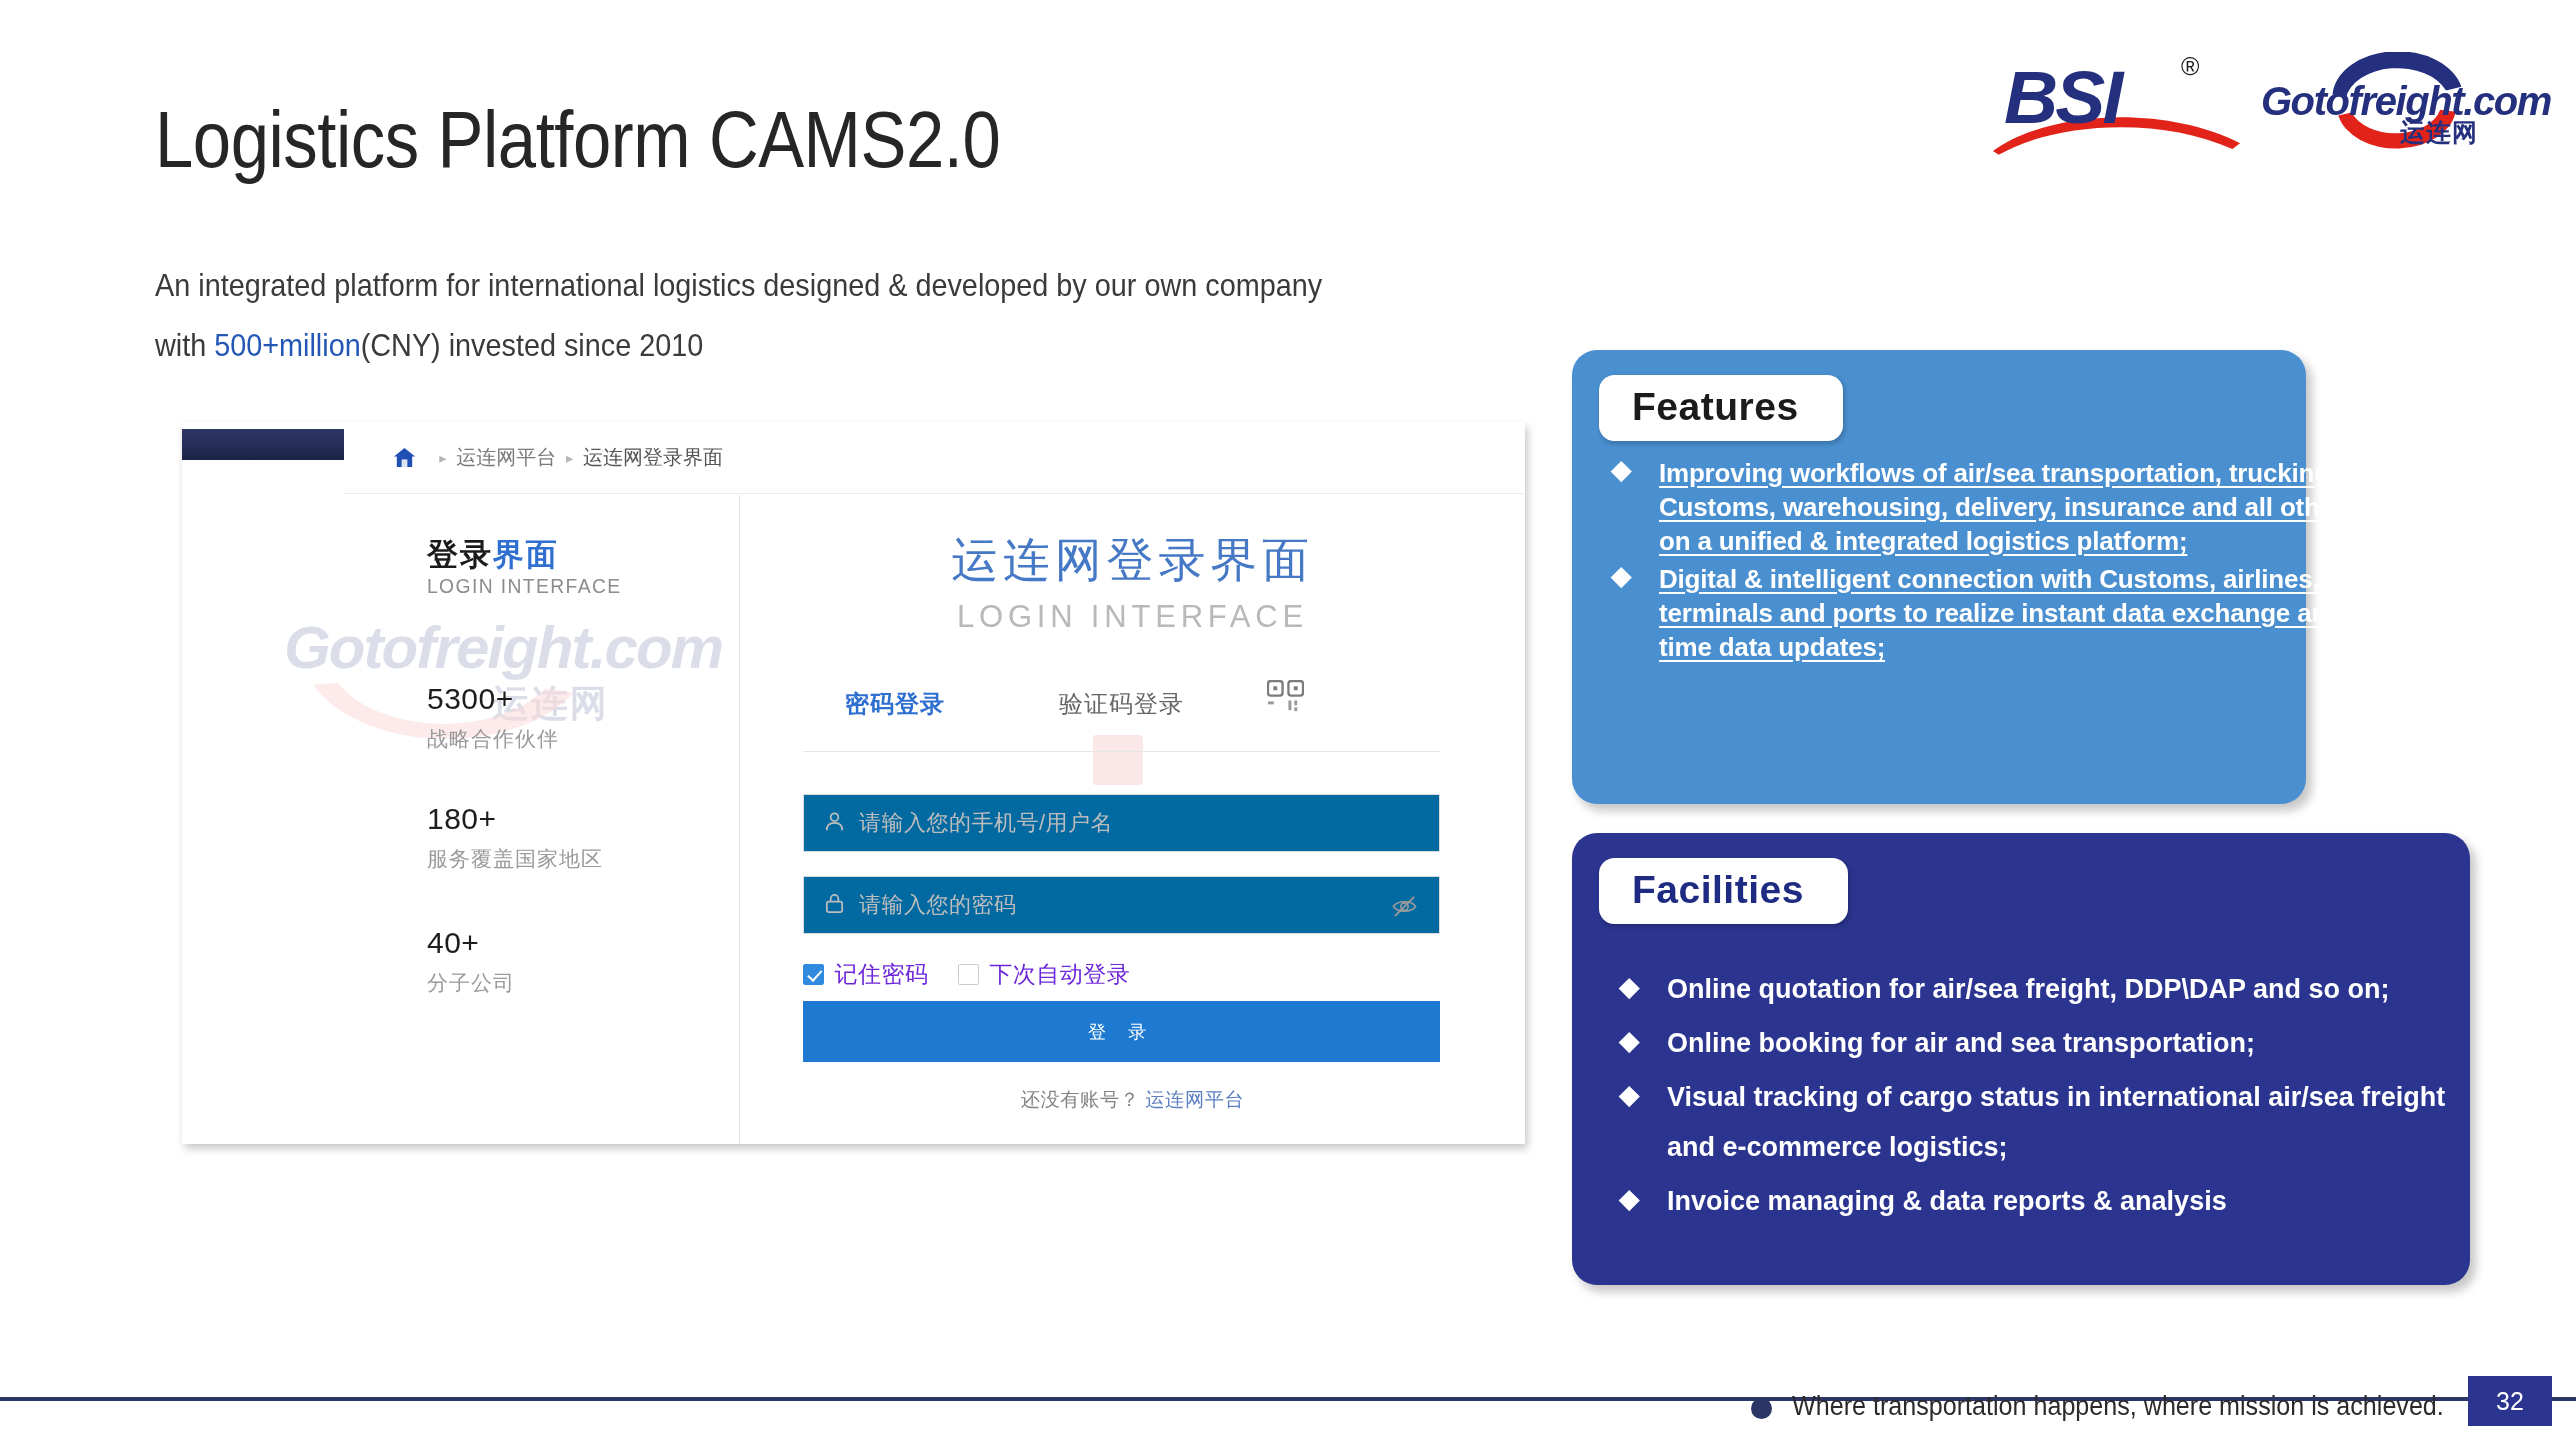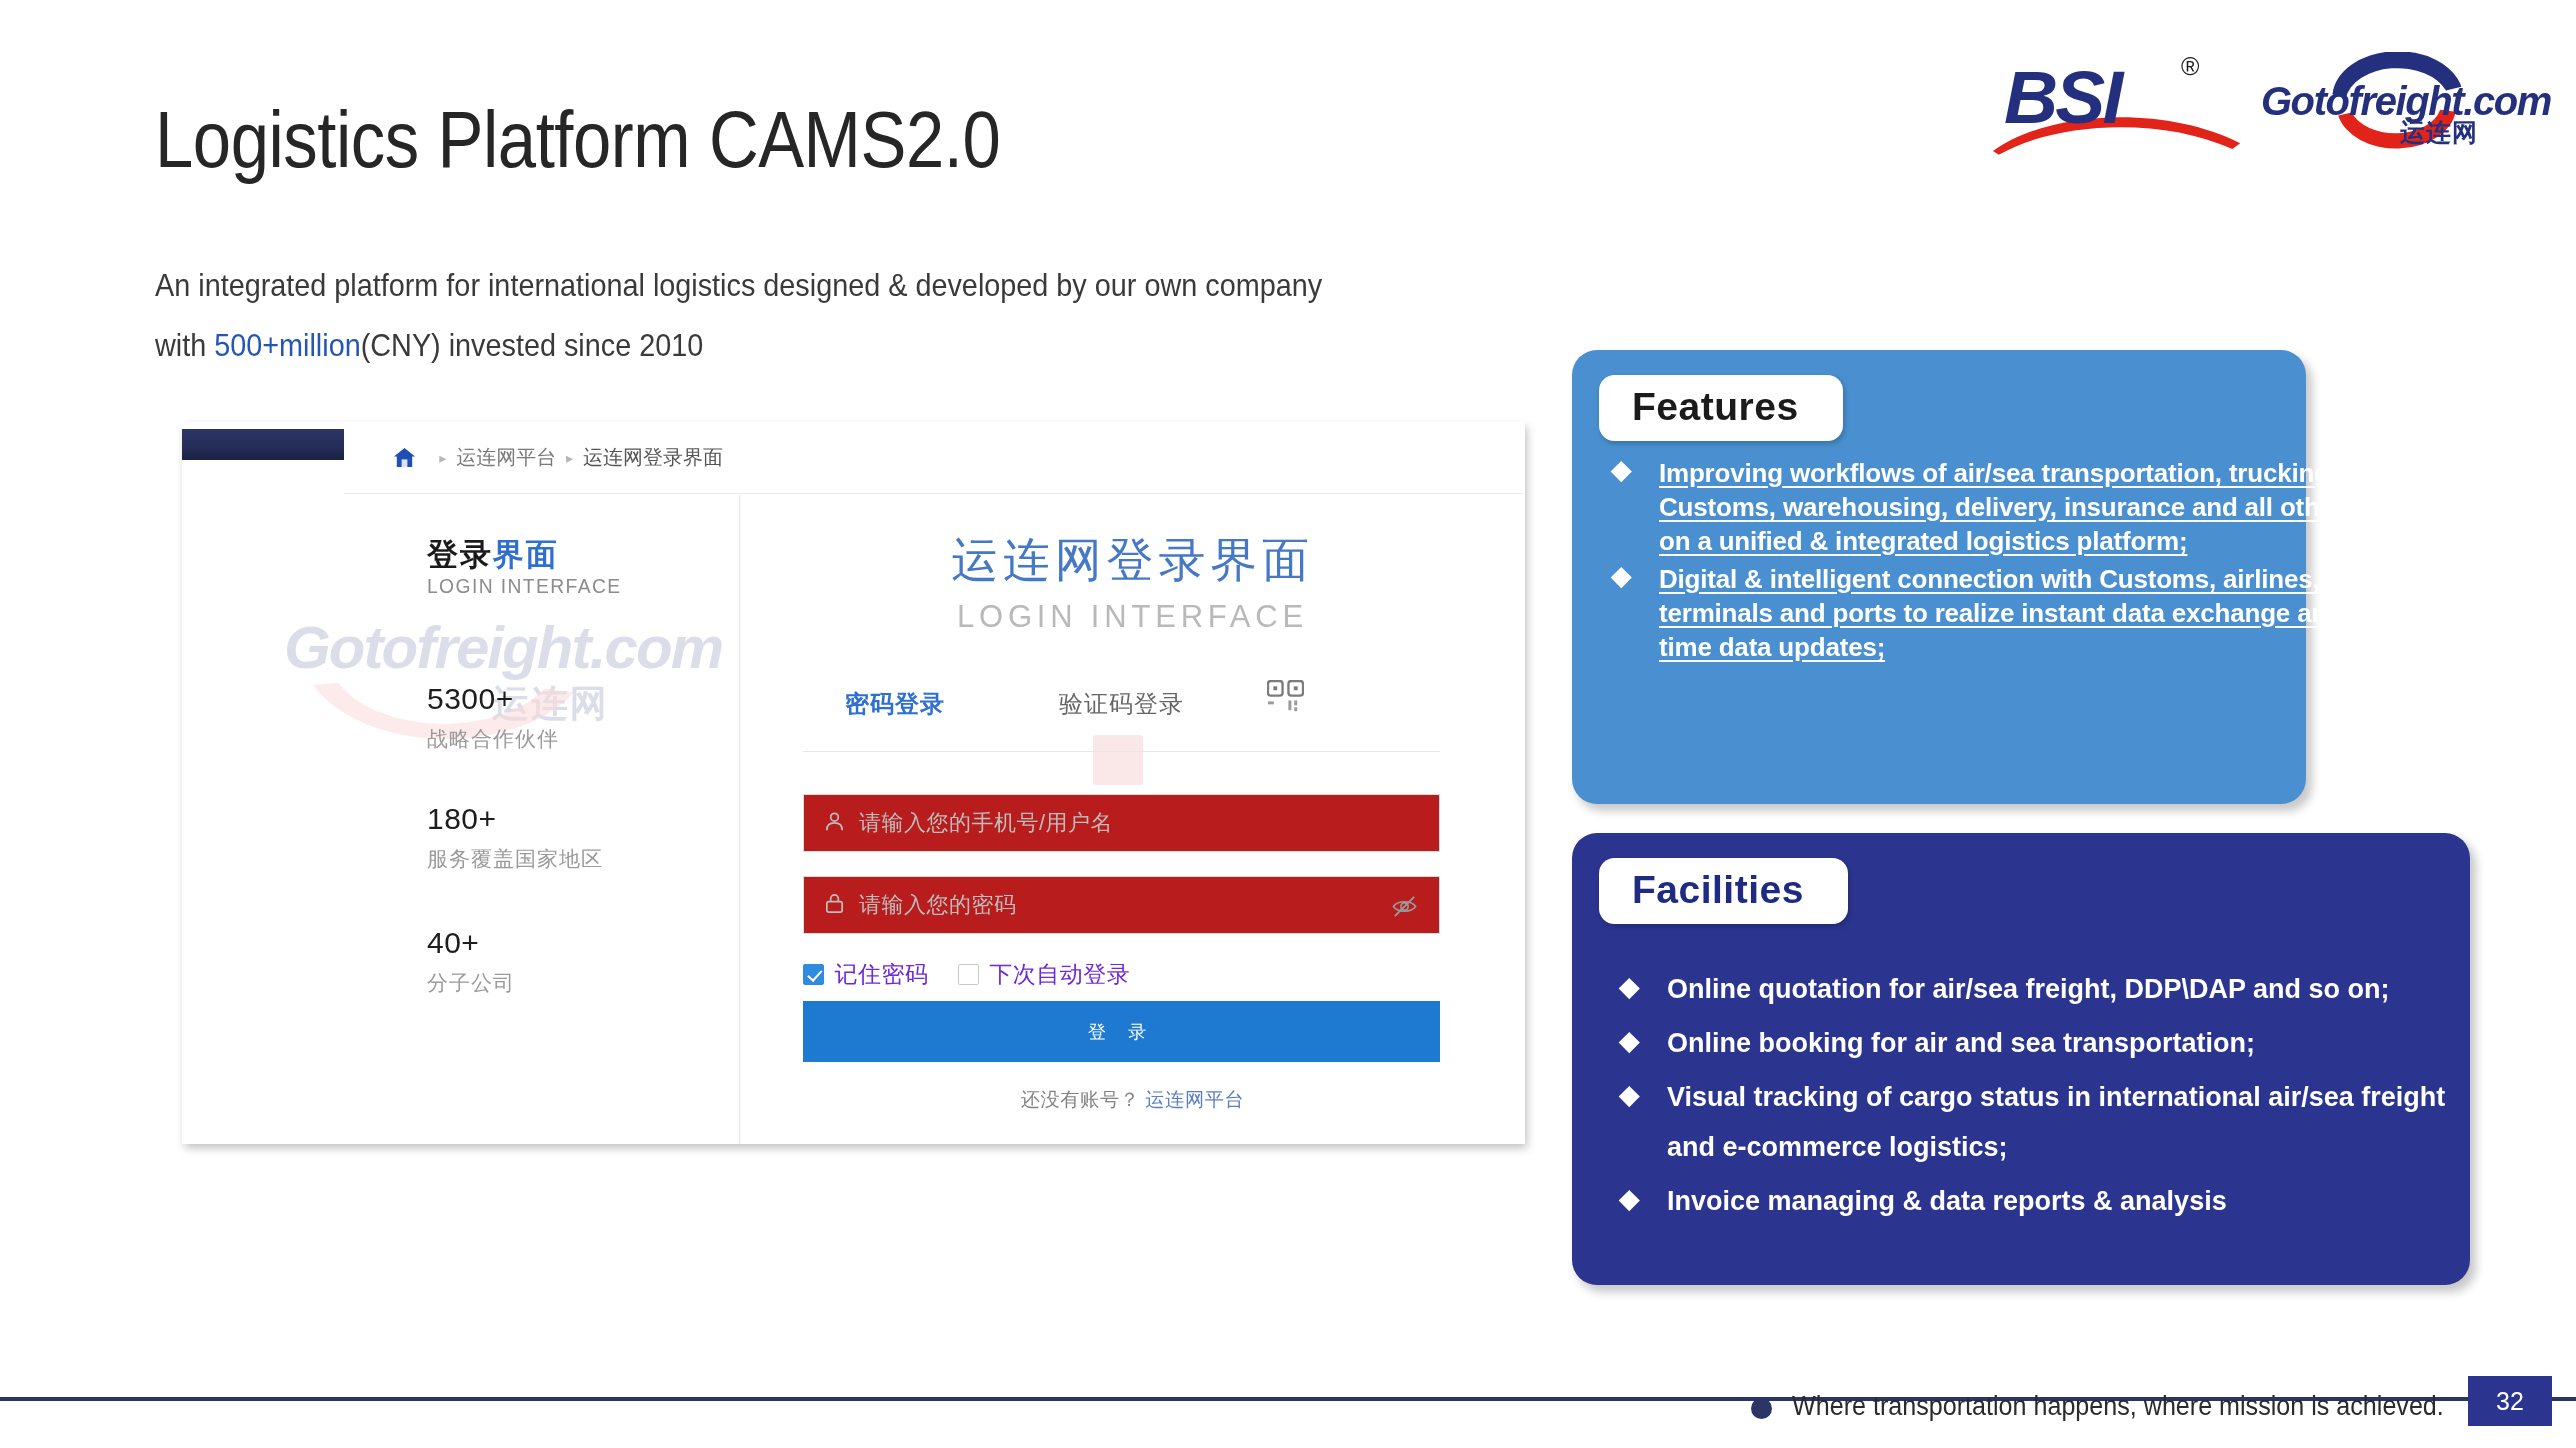--- a/index.html
+++ b/index.html
@@ -136,21 +136,21 @@
     position:absolute; left:62px; top:256px; width:637px; height:1px;
     background:#e6e6e6;
   }
   #tab-wm {
     position:absolute; left:352px; top:240px; width:50px; height:50px;
     background:#f5d3d5; opacity:0.55; border-radius:2.9px;
   }
 
   .inp {
     position:absolute; left:62px; width:637px; height:58px;
-    border:1px solid #dcdcdc; background:#b91c1c;
+    border:1px solid #dcdcdc; background:#0369a1;
     display:flex; align-items:center; padding-left:19.3px;
   }
   .inp .ph { font-size:22px; color:#bdbdbd; margin-left:12.6px; letter-spacing:0.5px; }
   .inp .eye { position:absolute; right:21px; top:15.5px; width:27px; height:27px; }
 
   #checks { position:absolute; left:62px; top:464px; display:flex; align-items:center; }
   .cb-box {
     width:21px; height:21px; border:1px solid #c9c9c9; background:#fff;
     border-radius:1.9px; position:relative; display:inline-block;
   }

